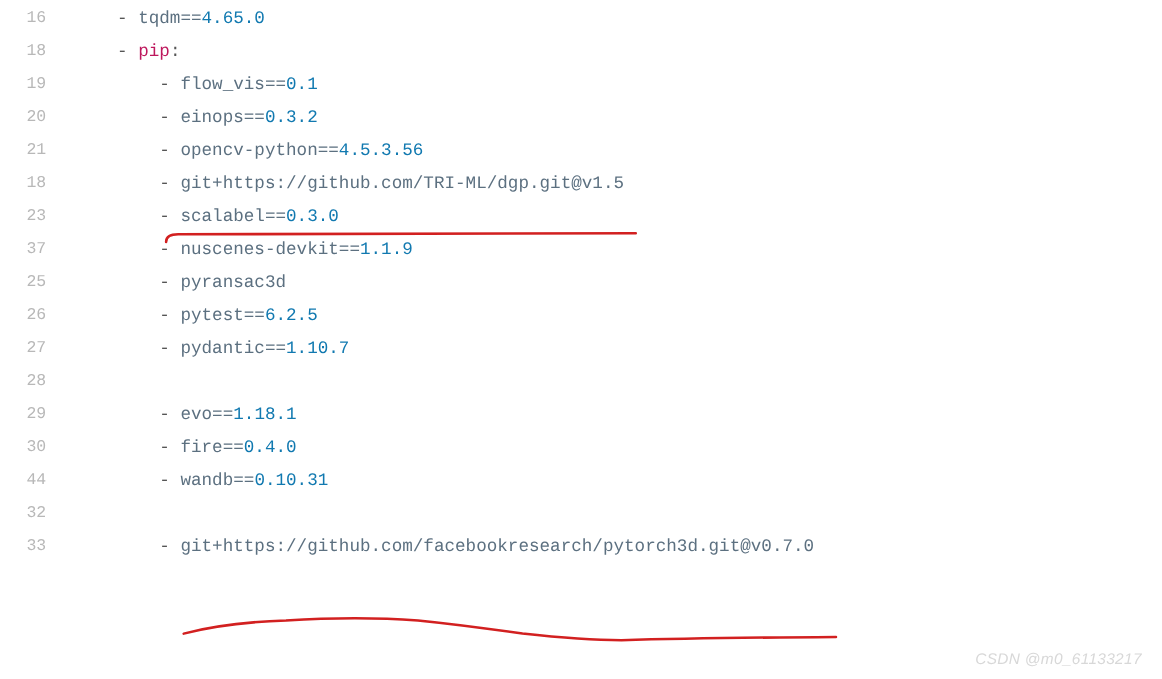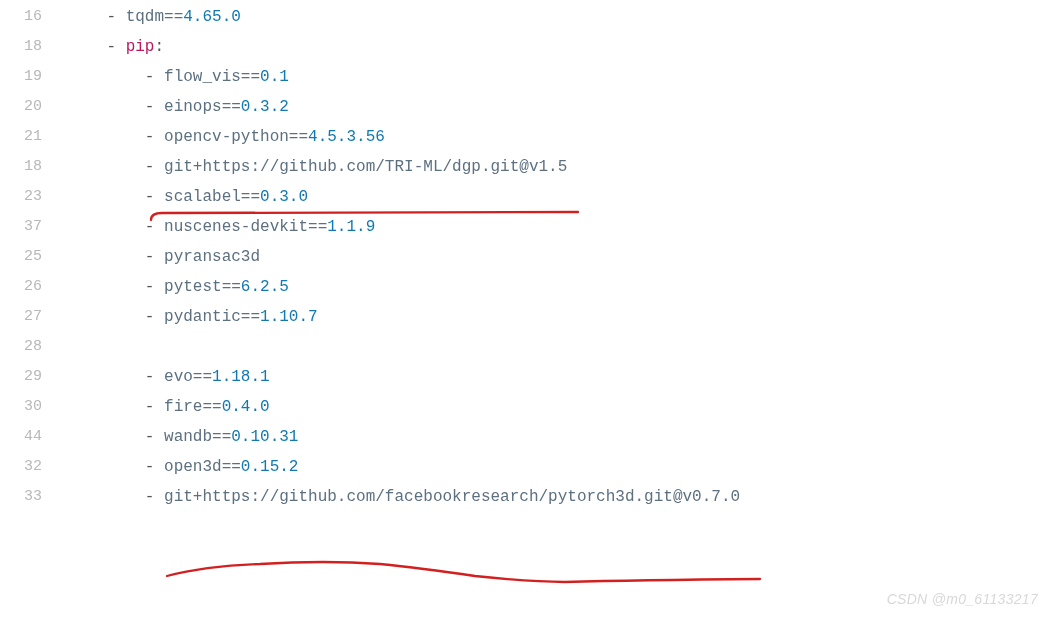--- a/index.html
+++ b/index.html
@@ -137,21 +137,20 @@
     <div class="code-line">
       <span class="line-number">30</span>
       <span class="line-content">        <span class="dash">-</span> <span class="str">fire==</span><span class="num">0.4.0</span></span>
     </div>
     <div class="code-line">
       <span class="line-number">44</span>
       <span class="line-content">        <span class="dash">-</span> <span class="str">wandb==</span><span class="num">0.10.31</span></span>
     </div>
     <div class="code-line">
       <span class="line-number">32</span>
-      <span class="line-content">        <span class="dash">-</span> <span class="str">open3d==</span><span class="num">0.15.2</span></span>
     </div>
     <div class="code-line">
       <span class="line-number">33</span>
       <span class="line-content">        <span class="dash">-</span> <span class="str">git+https://github.com/facebookresearch/pytorch3d.git@v0.7.0</span></span>
     </div>
   </div>
 
 <svg class="underline1" viewBox="0 0 440 12" preserveAspectRatio="none">
   <path d="M 3 10 Q 3 3 14 3 L 430 2" stroke="#d22020" stroke-width="2.3" fill="none" stroke-linecap="round"></path>
 </svg>

